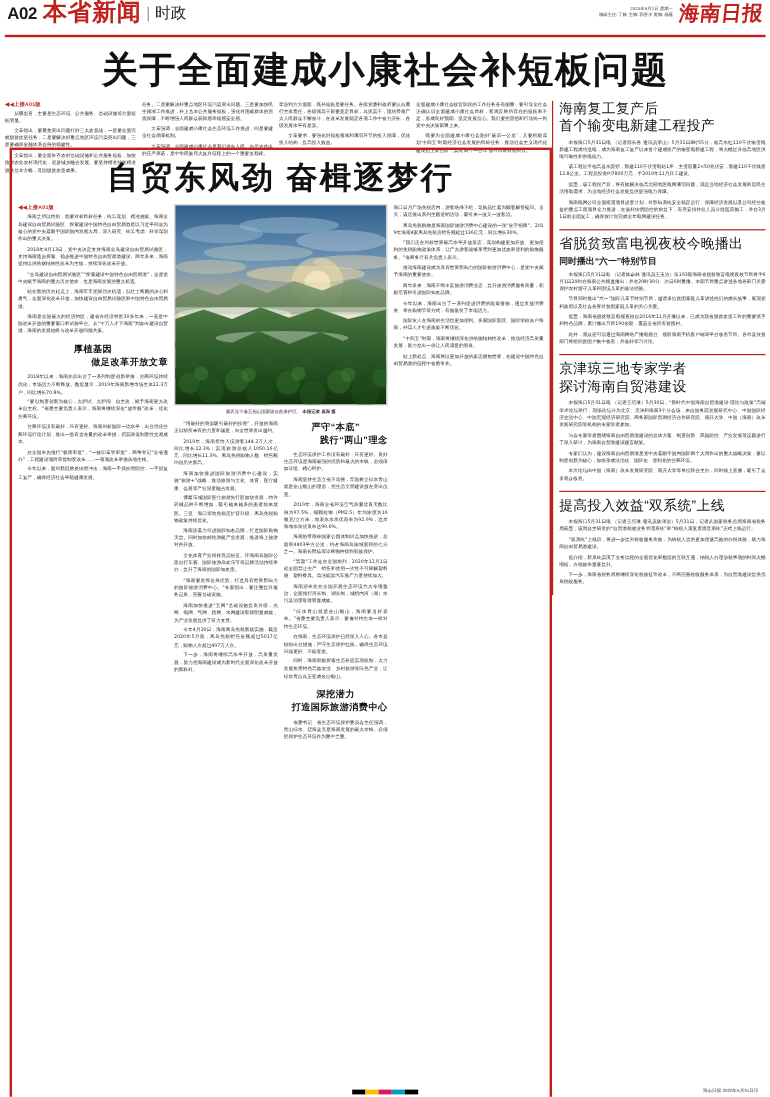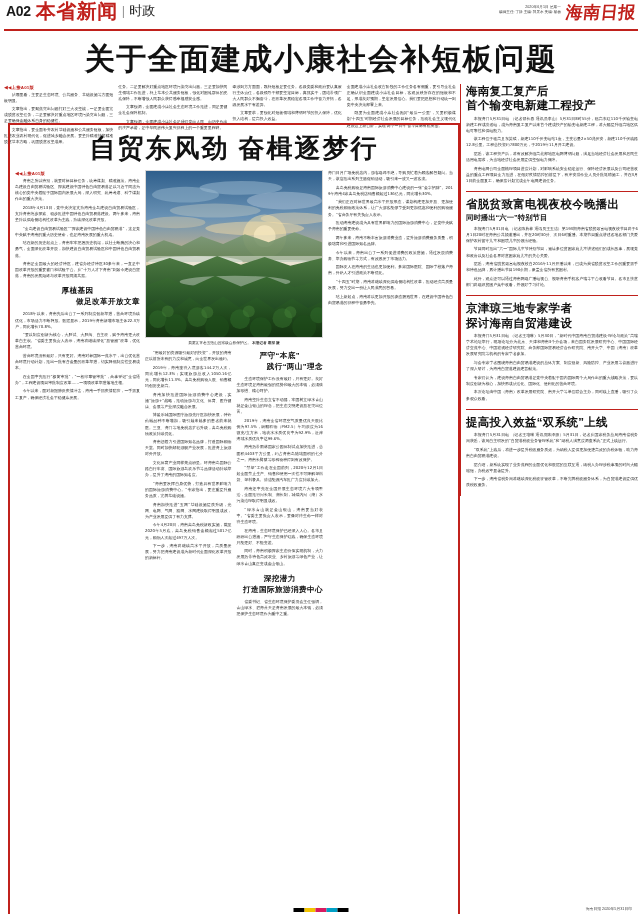--- a/index.html
+++ b/index.html
@@ -89,21 +89,21 @@
   .photo-cap b{font-weight:bold;}
   .subhead{
     text-align:center;font-weight:bold;font-size:7.6px;color:#111;
     line-height:11px;margin:6px 0 4px 0;letter-spacing:.4px;
   }
   .subhead .l2{display:block;text-align:right;}
 
   
   .rail-item{margin-bottom:7px;}
   .rail-head{
-    font-size:11.5px;font-weight:bold;color:#111;line-height:14.5px;
+    font-size:11.5px;font-weight:normal;color:#111;line-height:14.5px;
     letter-spacing:.3px;
   }
   .rail-head .l2{display:block;}
   .rail-sub{
     font-size:7.4px;font-weight:bold;color:#222;line-height:10px;margin-top:1px;
   }
   .rail-rule{height:1.2px;background:#c0211c;margin:5px 0 5px 0;}
 
   
   .colorbars{

